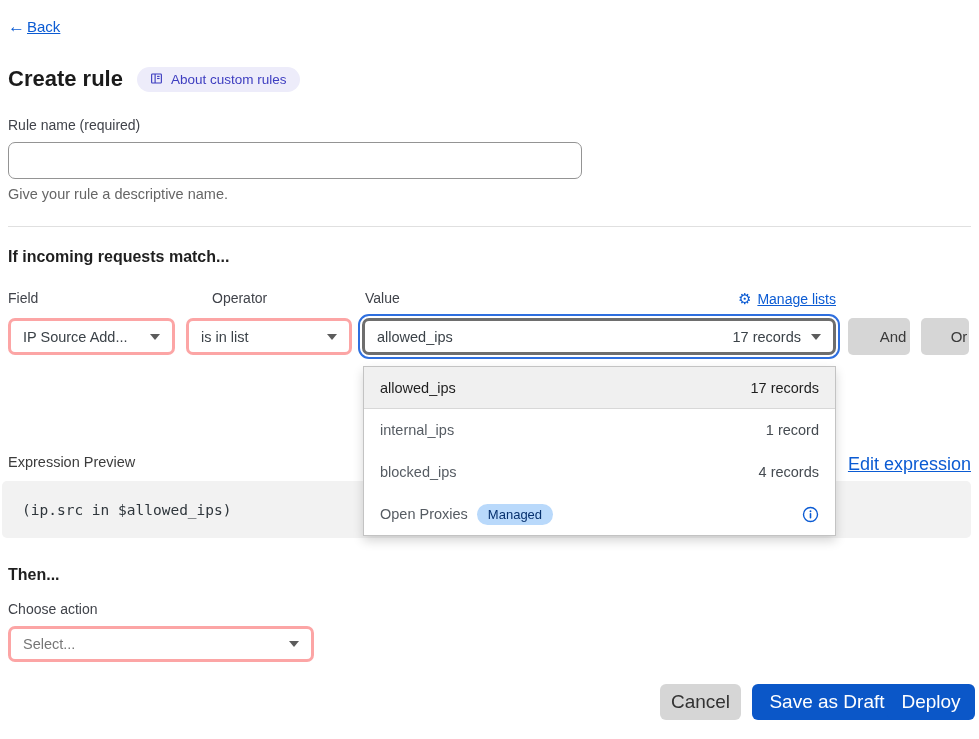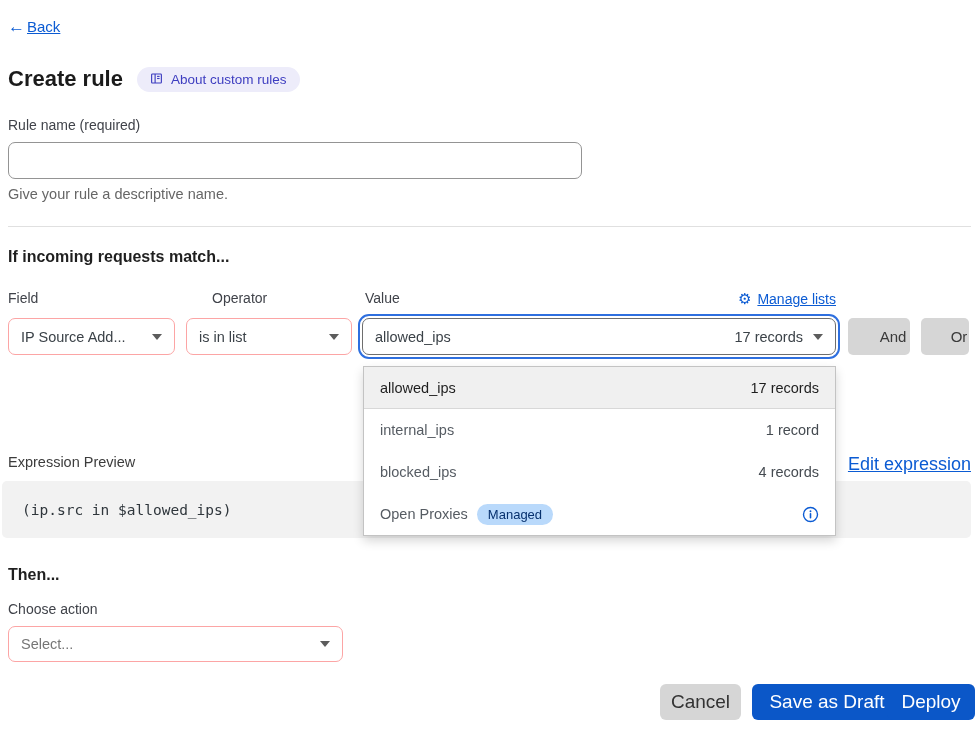--- a/index.html
+++ b/index.html
@@ -36,21 +36,21 @@
   }
   .helper { top: 186px; left: 8px; font-size: 14.5px; color: #666; }
 
   .divider { top: 226px; left: 8px; width: 963px; height: 1px; background: #e0e0e0; }
 
   .section-heading { font-size: 16px; font-weight: bold; color: #1f1f1f; }
 
   
   .select {
     top: 318px; height: 37px; background: #fff;
-    border: 1px solid #fca5a5; border-radius: 7px;
+    border: 3px solid #fca5a5; border-radius: 7px;
     display: flex; align-items: center; justify-content: space-between;
     padding: 0 12px; font-size: 14.5px; color: #3b4248; cursor: pointer;
   }
   .caret {
     width: 0; height: 0; border-left: 5px solid transparent; border-right: 5px solid transparent;
     border-top: 6px solid #5c5c5c; flex: 0 0 auto; margin-left: 10px;
   }
   .value-select {
     left: 362px; width: 474px; border-color: #6e6e6e;
     outline: 2px solid #2e6fdf; outline-offset: 2px;
@@ -90,21 +90,21 @@
   
   .expr-label { top: 454px; left: 8px; font-size: 14.5px; color: #3c3c3c; }
   .edit-expr { top: 454px; right: 8px; font-size: 18px; color: #0b5bd3; text-decoration: underline; cursor: pointer; }
   .expr-block {
     top: 481px; left: 2px; width: 969px; height: 57px; background: #f2f2f2; border-radius: 5px;
     display: flex; align-items: center; padding-left: 20px;
   }
   .expr-code { font-family: "DejaVu Sans Mono", monospace; font-size: 14.5px; color: #2f363c; }
 
   
-  .action-select { top: 626px; left: 8px; width: 335px; height: 36px; }
+  .action-select { top: 626px; left: 8px; width: 306px; height: 36px; }
   .action-select .placeholder { color: #767676; }
 
   
   .footer-btn {
     top: 684px; height: 36px; border: none; border-radius: 6px;
     font-family: "Liberation Sans", sans-serif; font-size: 19px;
     display: flex; align-items: center; justify-content: center; cursor: pointer;
   }
   .cancel-btn { left: 660px; width: 81px; background: #d6d6d6; color: #333; }
   .blue-btn { background: #0b57c8; color: #fff; }

